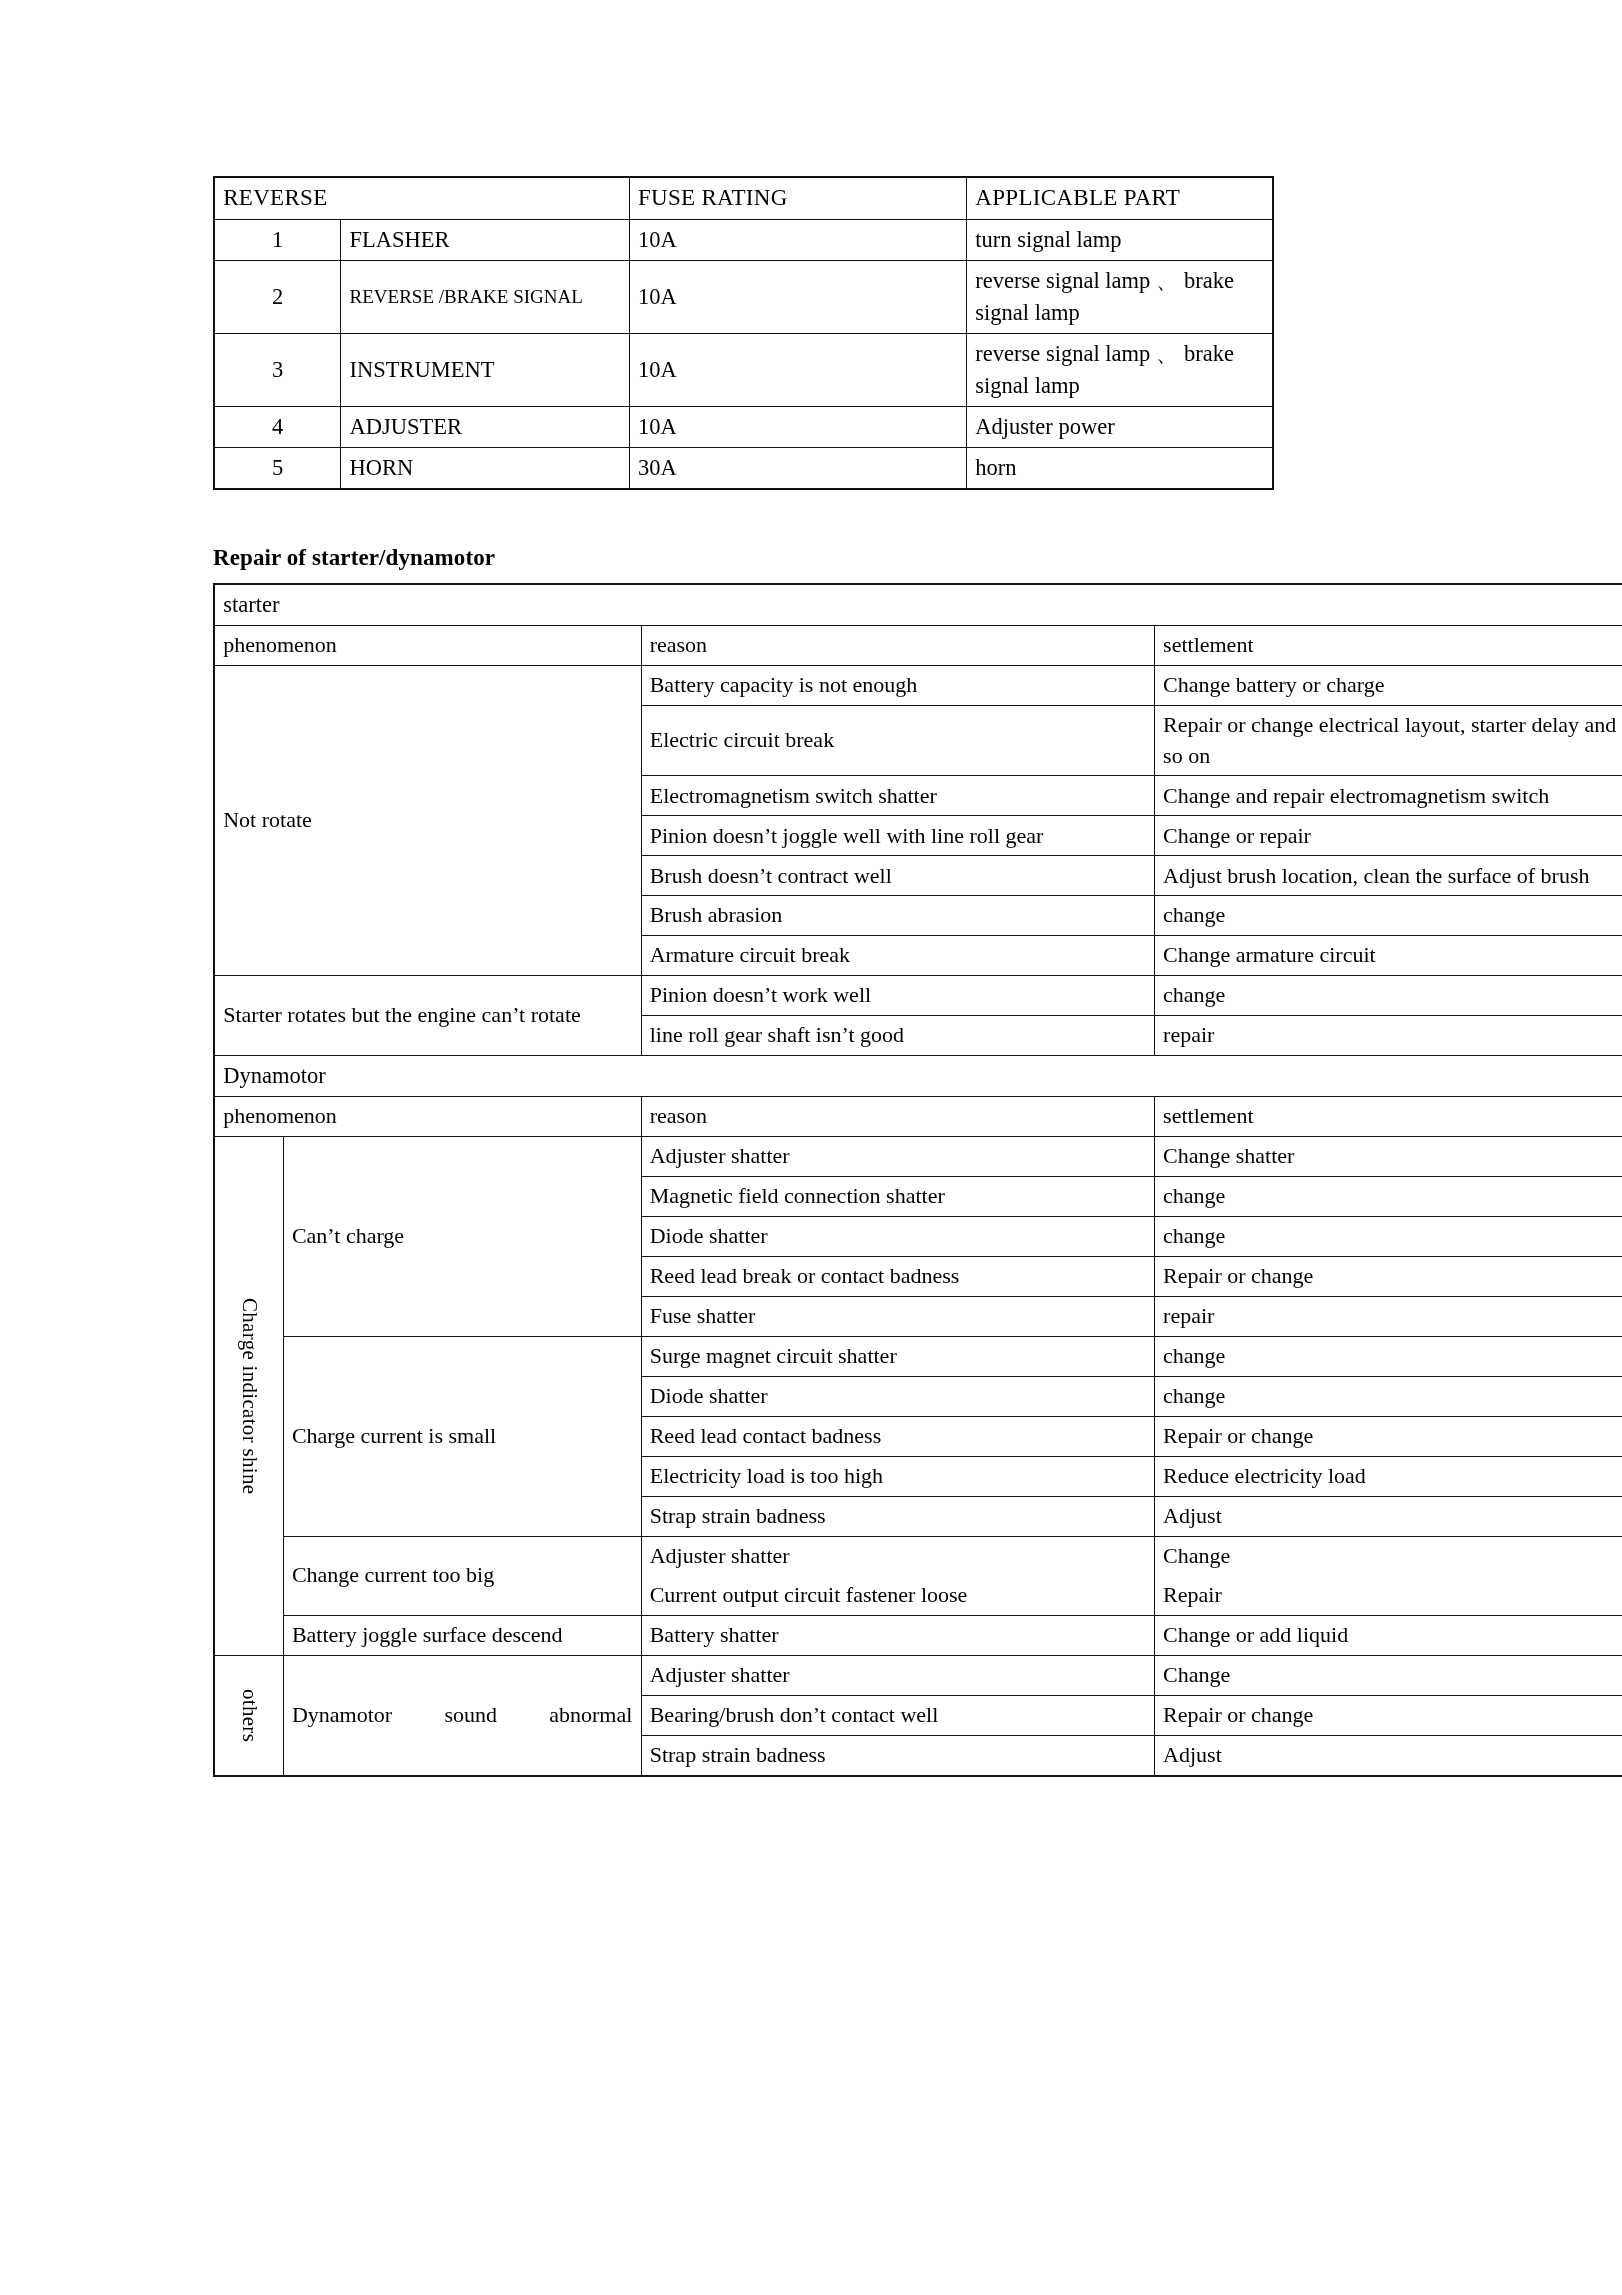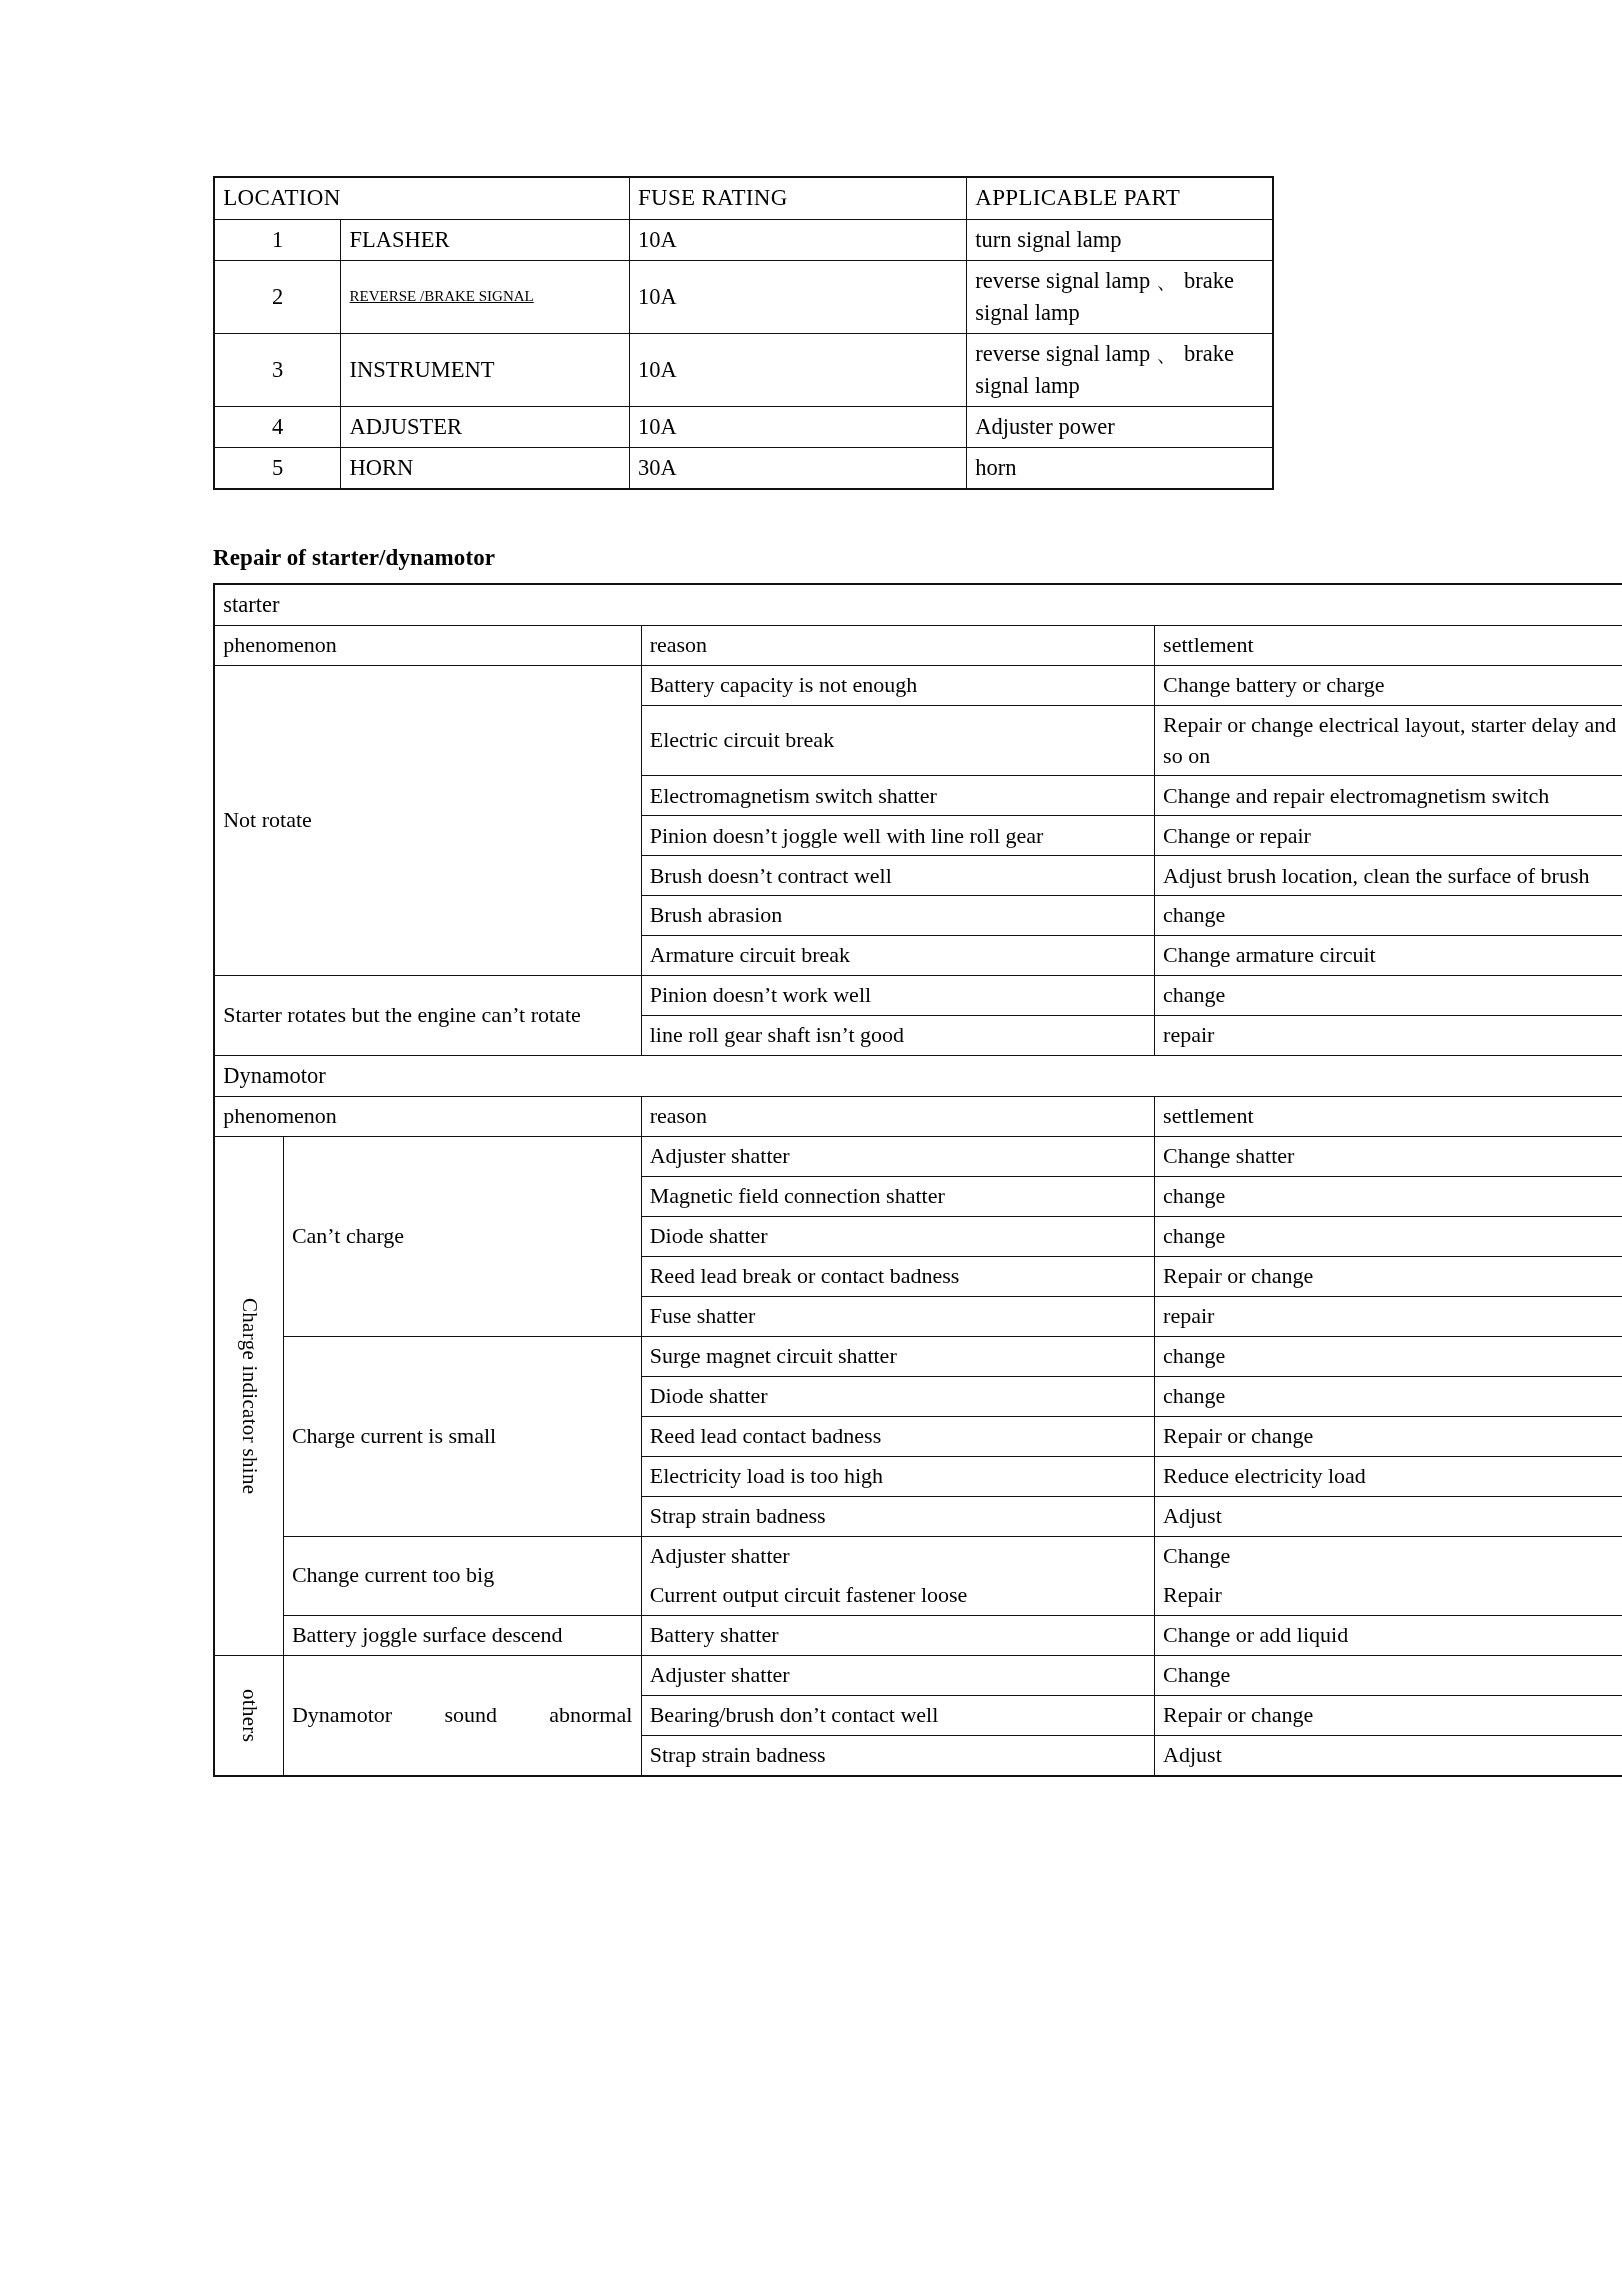--- a/index.html
+++ b/index.html
@@ -53,23 +53,22 @@
     font-size: 23px;
     letter-spacing: 0.3px;
     padding-top: 8.2px;
     padding-bottom: 8.2px;
   }
   .c-num   { width: 109px;  text-align: center !important; }
   .c-name  { width: 271px;  }
   .c-rate  { width: 320px;  text-align: left; }
   .c-part  { }
   .small-caps-cell {
-    font-size: 15px;
+    font-size: 19px;
     line-height: 1.55;
-    text-decoration: underline;
   }
   .jfull   { text-align: justify; }
 
   
   .section-heading {
     position: absolute;
     left: 213px;
     top: 545px;
     font-weight: bold;
     font-size: 23px;
@@ -139,21 +138,21 @@
 </style>
 </head>
 <body>
 
 <div class="page">
 
   <div class="fuse-table-wrap">
     <table class="doc">
       <tbody>
         <tr class="fuse-head">
-          <td class="outer-top" colspan="2">LOCATION</td>
+          <td class="outer-top" colspan="2">REVERSE</td>
           <td class="outer-top c-rate">FUSE RATING</td>
           <td class="outer-top c-part">APPLICABLE PART</td>
         </tr>
 
         <tr>
           <td class="c-num">1</td>
           <td class="c-name">FLASHER</td>
           <td class="c-rate">10A</td>
           <td class="c-part">turn signal lamp</td>
         </tr>

